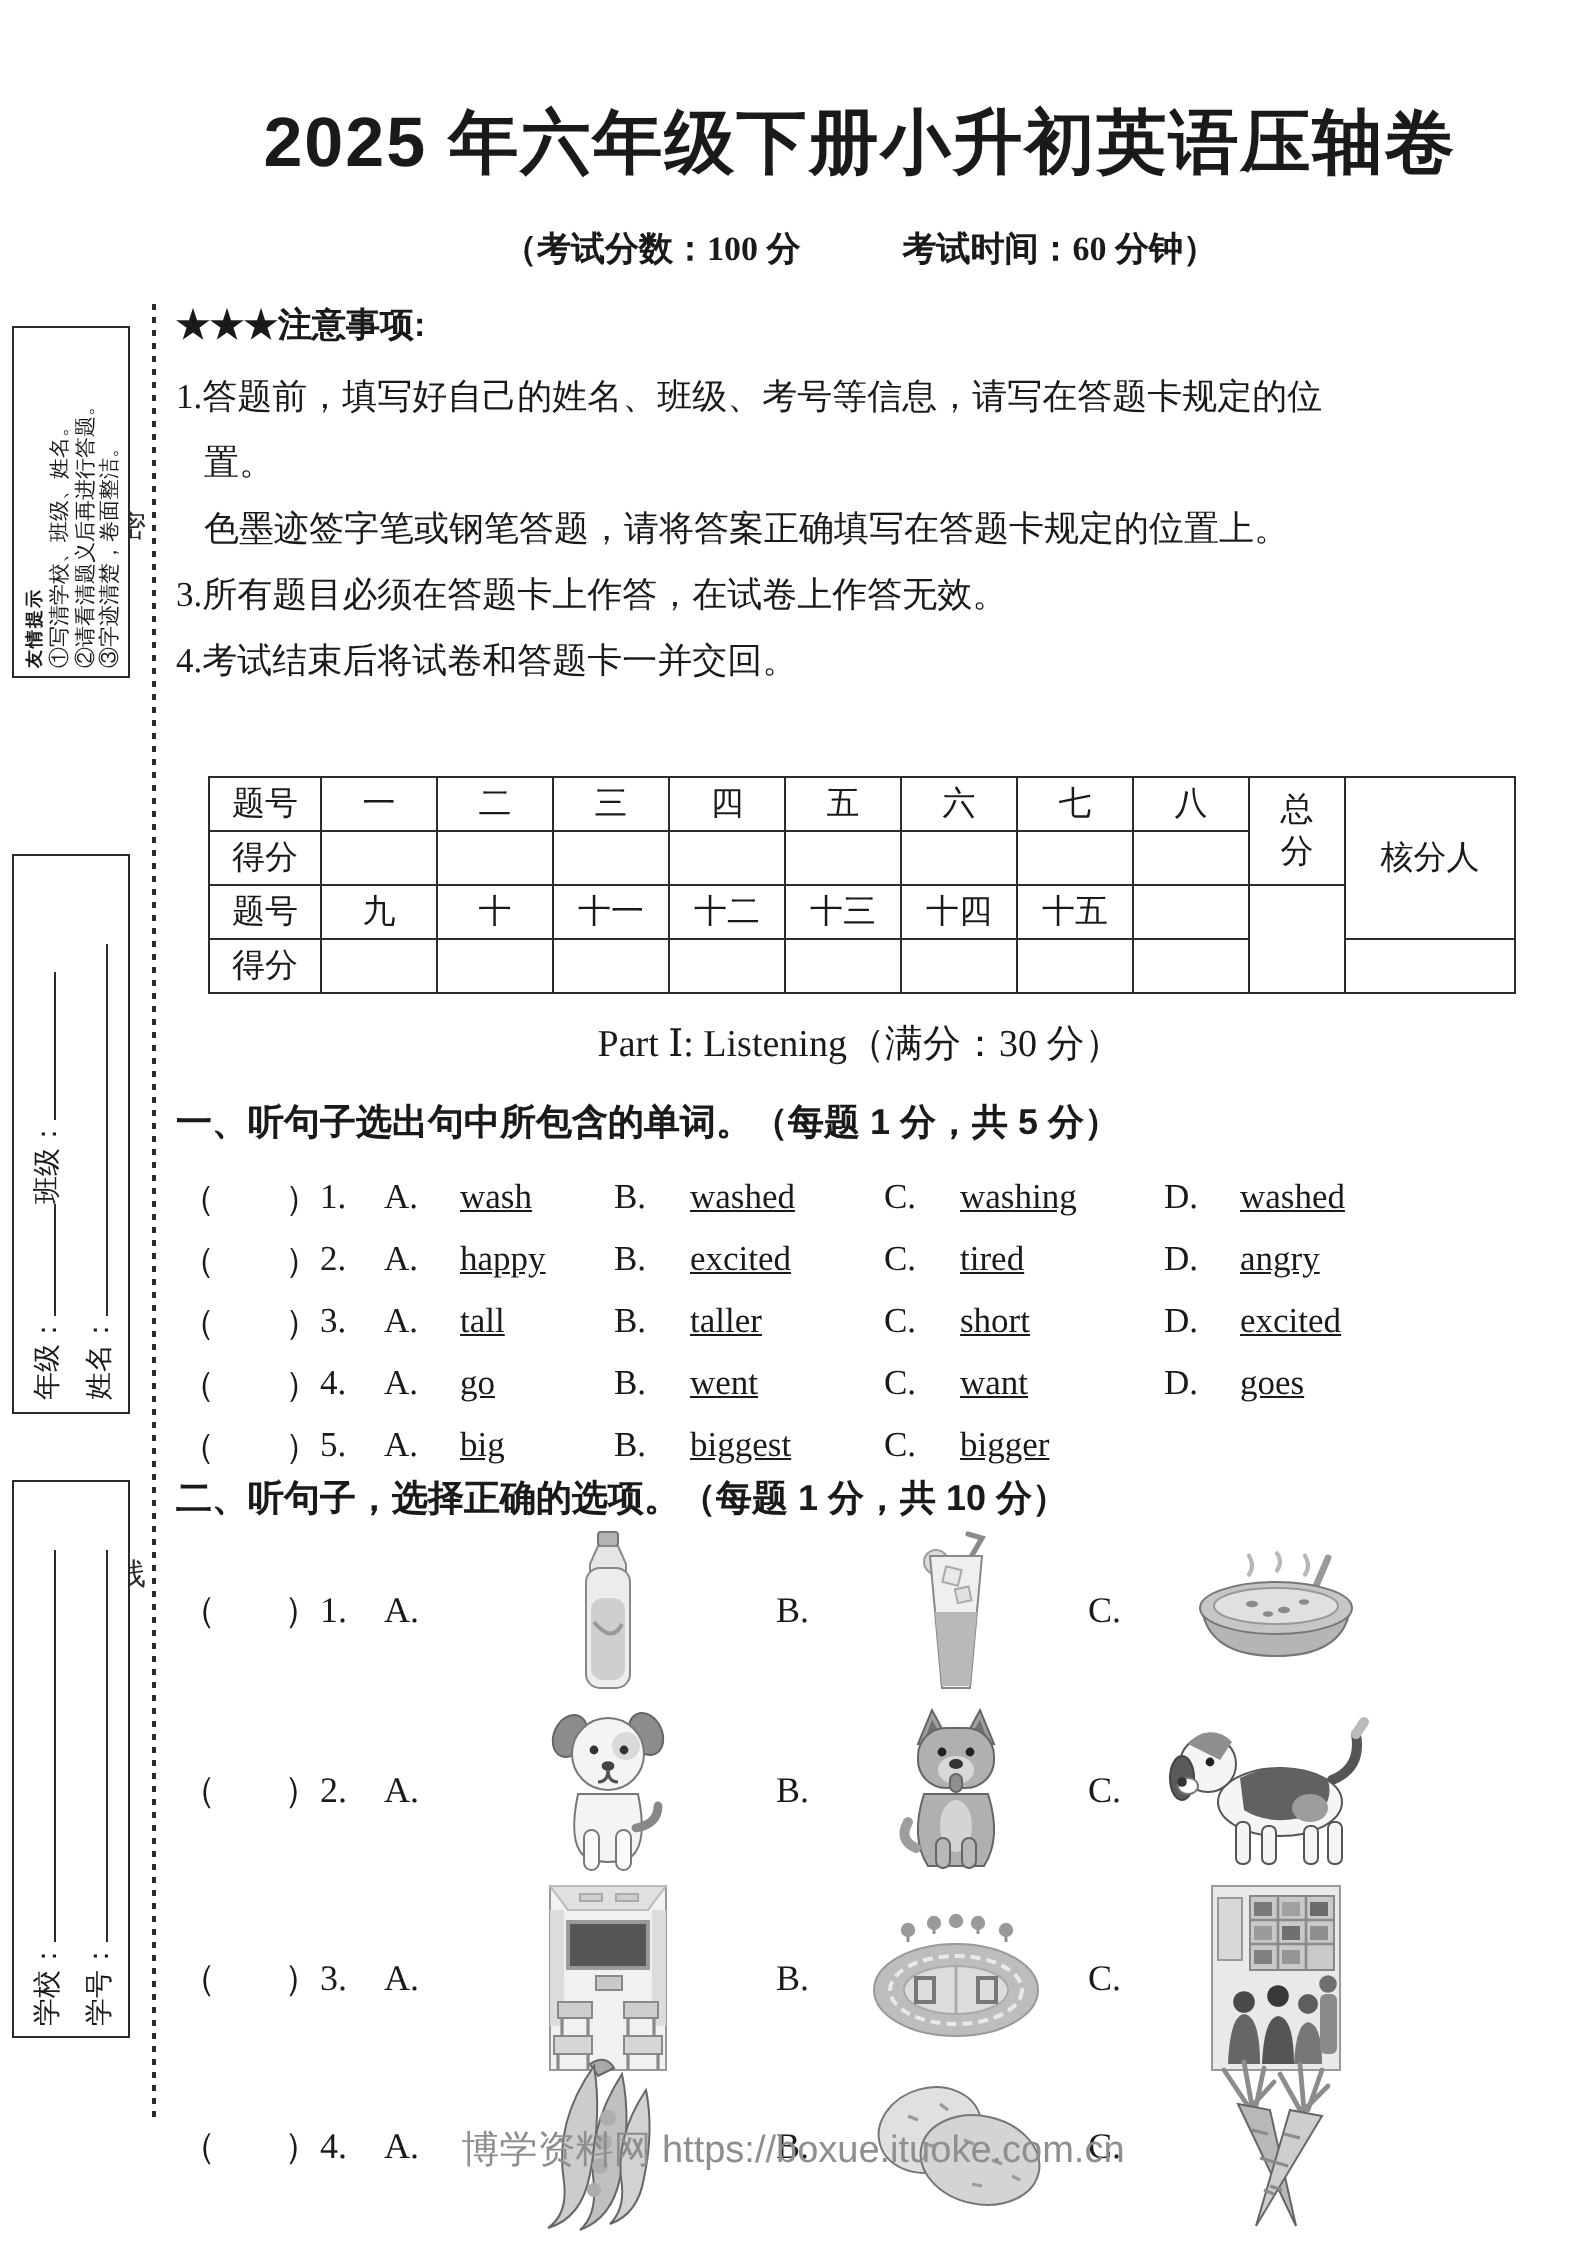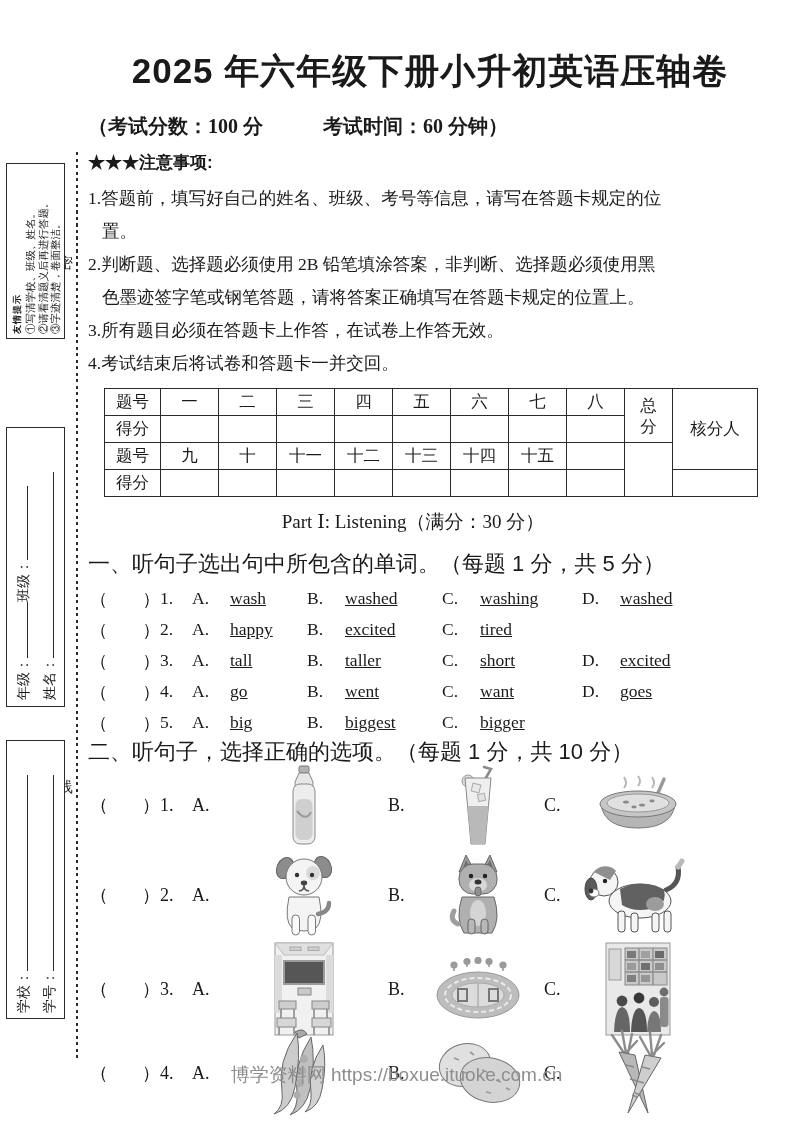--- a/index.html
+++ b/index.html
@@ -18,34 +18,34 @@
   .rot-notice{width:166px;}
   .notice-title{font-size:9px;font-weight:bold;letter-spacing:1px;font-family:"Liberation Sans",sans-serif;}
   .notice-line{font-size:10.5px;line-height:12.5px;font-family:"Liberation Sans",sans-serif;}
   .rot-info{width:266px;font-size:14px;font-family:"Liberation Sans",sans-serif;}
   .info-line{line-height:26px;height:26px;}
   .bl{display:inline-block;border-bottom:1.4px solid #2a2a2a;height:14px;vertical-align:baseline;}
   .bl-s{width:56px;} .bl-m{width:74px;} .bl-l{width:186px;} .bl-xl{width:196px;}
   
   .title{position:absolute;left:88px;top:48px;width:684px;text-align:center;font-size:35px;font-weight:800;
          letter-spacing:1px;font-family:"Liberation Sans","DejaVu Sans",sans-serif;}
-  .subtitle{position:absolute;left:88px;top:113px;width:684px;font-size:20px;font-weight:bold;}
+  .subtitle{position:absolute;left:88px;top:113px;width:684px;text-align:center;font-size:17px;font-weight:bold;}
   .notes-head{position:absolute;left:88px;top:151px;font-size:17px;font-weight:bold;
          font-family:"Liberation Sans",sans-serif;}
   .notes{position:absolute;left:88px;top:182px;width:690px;font-size:17.5px;}
   .note-line{line-height:33px;height:33px;white-space:nowrap;}
   .note-indent{padding-left:14px;}
   
   .scoretbl{position:absolute;left:104px;top:388px;border-collapse:collapse;table-layout:fixed;width:653px;
          font-family:"Liberation Sans",sans-serif;}
   .scoretbl td{border:1.7px solid #2a2a2a;height:26px;text-align:center;font-size:16.5px;padding:0;}
   .stack{display:inline-block;width:1.1em;word-break:break-all;line-height:1.25;}
   
-  .part1{position:absolute;left:71px;top:509px;width:684px;text-align:center;font-size:19px;}
-  .sec-head{position:absolute;left:88px;font-size:22px;font-weight:normal;font-family:"Liberation Sans",sans-serif;}
+  .part1{position:absolute;left:88px;top:509px;width:684px;text-align:center;font-size:19px;}
+  .sec-head{position:absolute;left:88px;font-size:18px;font-weight:bold;font-family:"Liberation Sans",sans-serif;}
   #s1head{top:549px;} #s2head{top:737px;}
   .s1rows{position:absolute;left:90px;top:583px;width:682px;}
   .qrow{display:flex;align-items:center;height:31px;font-size:17.5px;}
   .parens{width:70px;display:flex;justify-content:space-between;}
   .qn{display:inline-block;width:26px;margin-right:6px;text-align:left;}
   .opt{white-space:nowrap;text-decoration:underline;} .optA{width:115px;} .optB{width:135px;} .optC{width:140px;} .optD{flex:1;}
   .L{display:inline-block;width:38px;}
   
   .s2rows{position:absolute;left:90px;top:763px;width:690px;}
   .prow{display:flex;align-items:center;font-size:18px;}
@@ -96,21 +96,20 @@
     </div>
   </div>
 
   <div class="title nowrap">2025 年六年级下册小升初英语压轴卷</div>
   <div class="subtitle nowrap">（考试分数：100 分　　　考试时间：60 分钟）</div>
   <div class="notes-head">★★★注意事项:</div>
 
   <div class="notes">
     <div class="note-line">1.答题前，填写好自己的姓名、班级、考号等信息，请写在答题卡规定的位</div>
     <div class="note-line note-indent">置。</div>
-    <div class="note-line">2.判断题、选择题必须使用 2B 铅笔填涂答案，非判断、选择题必须使用黑</div>
     <div class="note-line note-indent">色墨迹签字笔或钢笔答题，请将答案正确填写在答题卡规定的位置上。</div>
     <div class="note-line">3.所有题目必须在答题卡上作答，在试卷上作答无效。</div>
     <div class="note-line">4.考试结束后将试卷和答题卡一并交回。</div>
   </div>
 
   <table class="scoretbl">
     <colgroup>
       <col style="width:56px">
         <col style="width:58px">
         <col style="width:58px">
@@ -192,20 +191,21 @@
     </div>
     <div class="qrow">
       <span class="parens">
           <span>（</span>
           <span>）</span>
         </span>
       <span class="qn">2.</span>
       <span class="opt optA"><span class="L">A.</span><span>happy</span></span>
       <span class="opt optB"><span class="L">B.</span><span>excited</span></span>
       <span class="opt optC"><span class="L">C.</span><span>tired</span></span>
+      <span class="opt optD"><span class="L">D.</span><span>angry</span></span>
     </div>
     <div class="qrow">
       <span class="parens">
           <span>（</span>
           <span>）</span>
         </span>
       <span class="qn">3.</span>
       <span class="opt optA"><span class="L">A.</span><span>tall</span></span>
       <span class="opt optB"><span class="L">B.</span><span>taller</span></span>
       <span class="opt optC"><span class="L">C.</span><span>short</span></span>

